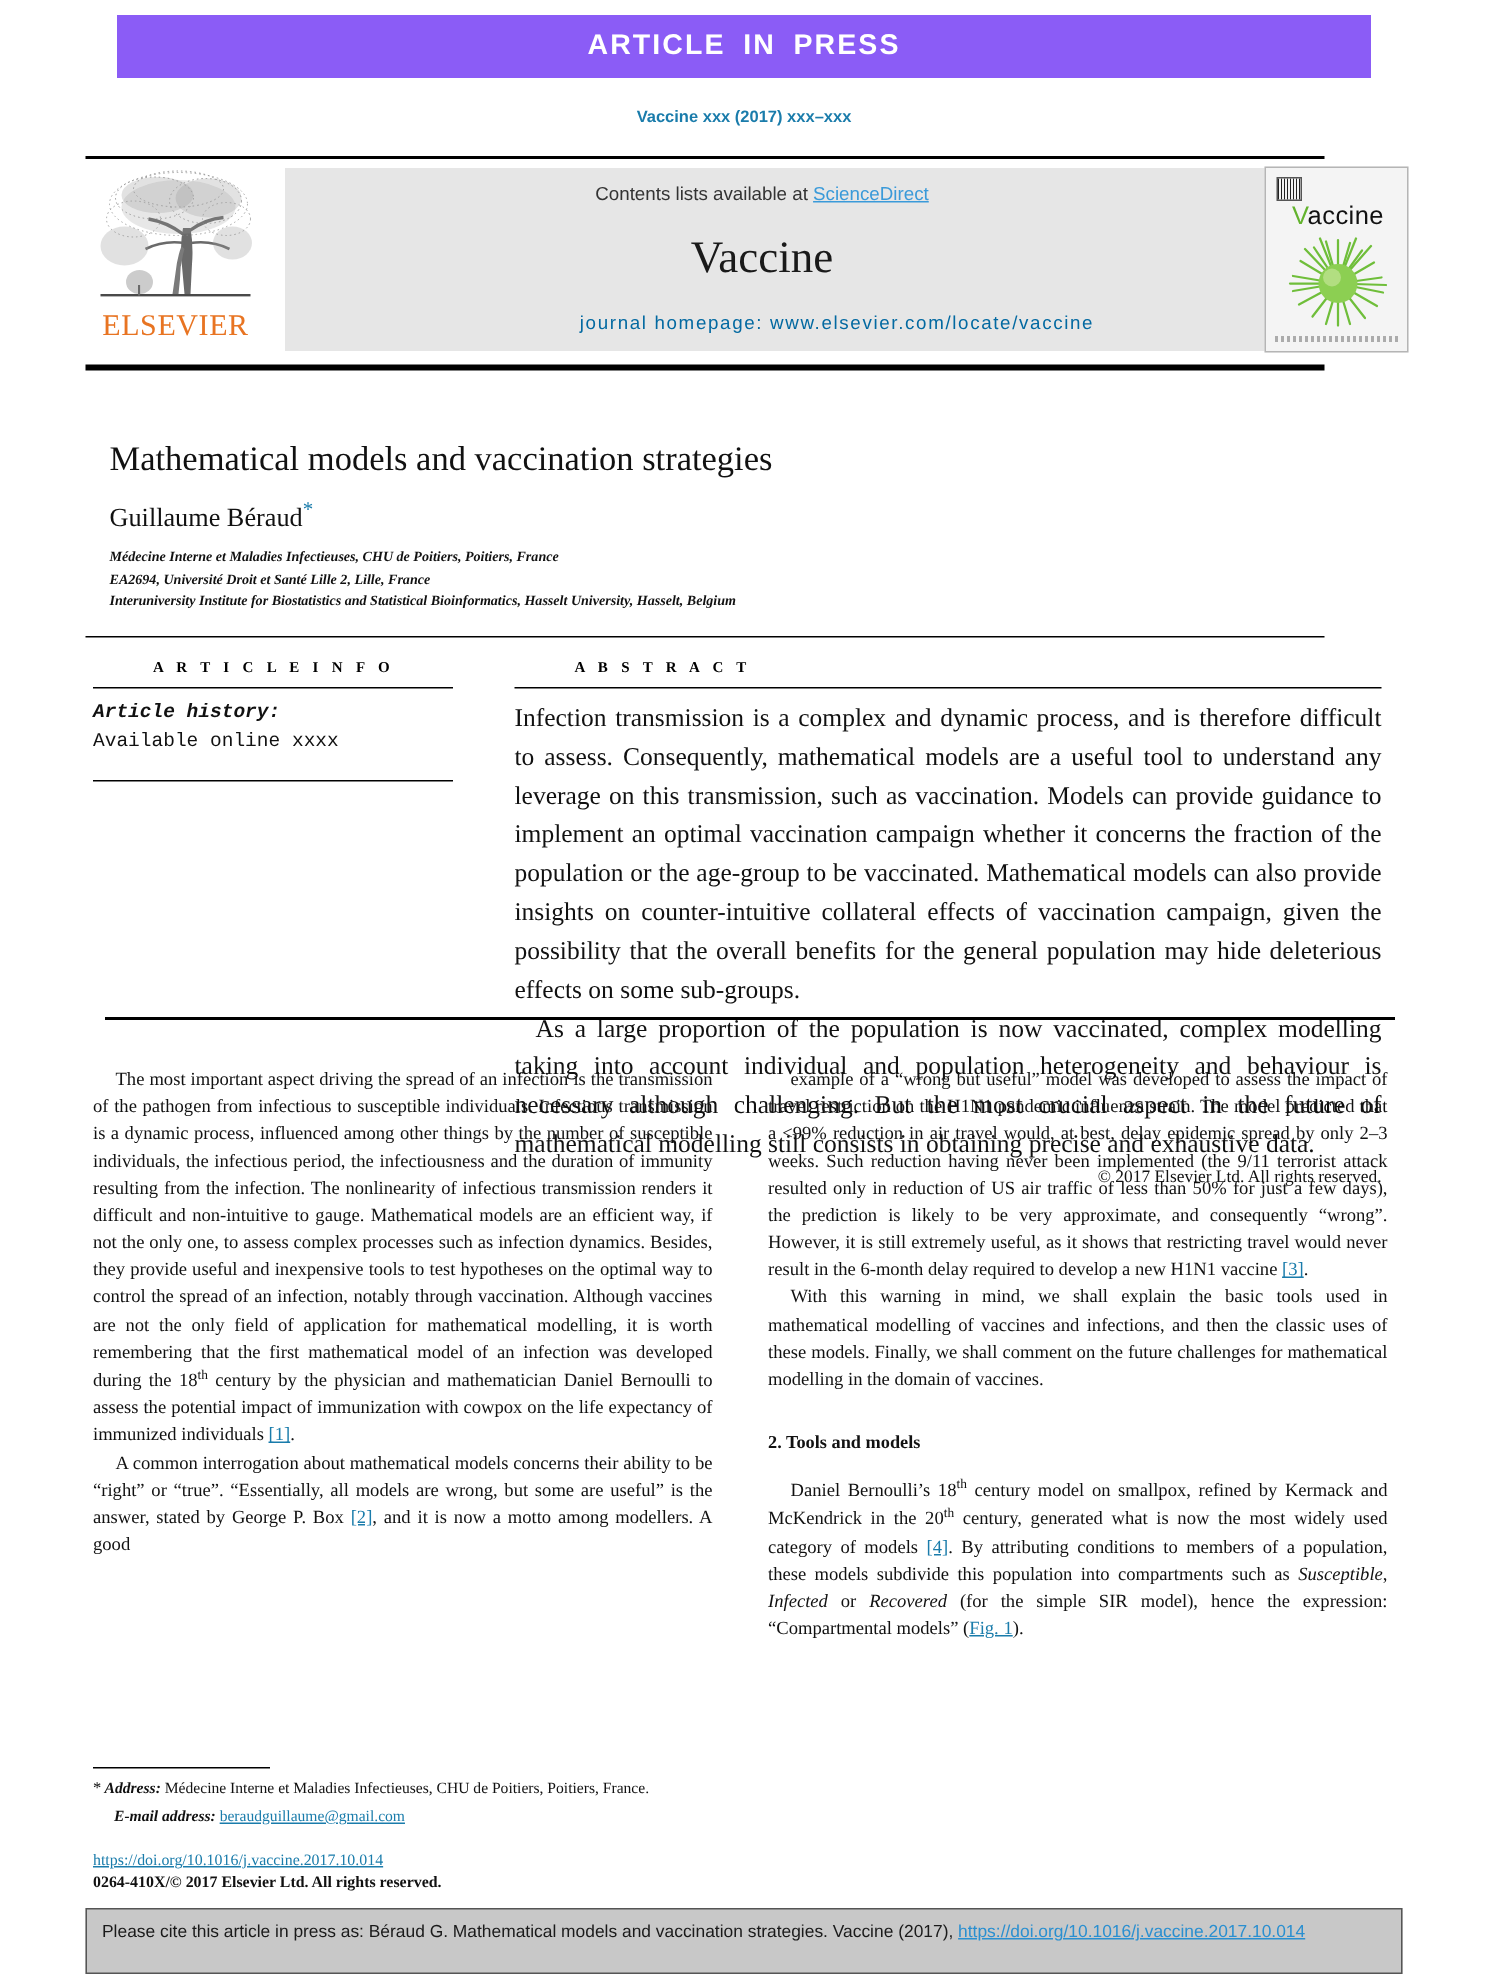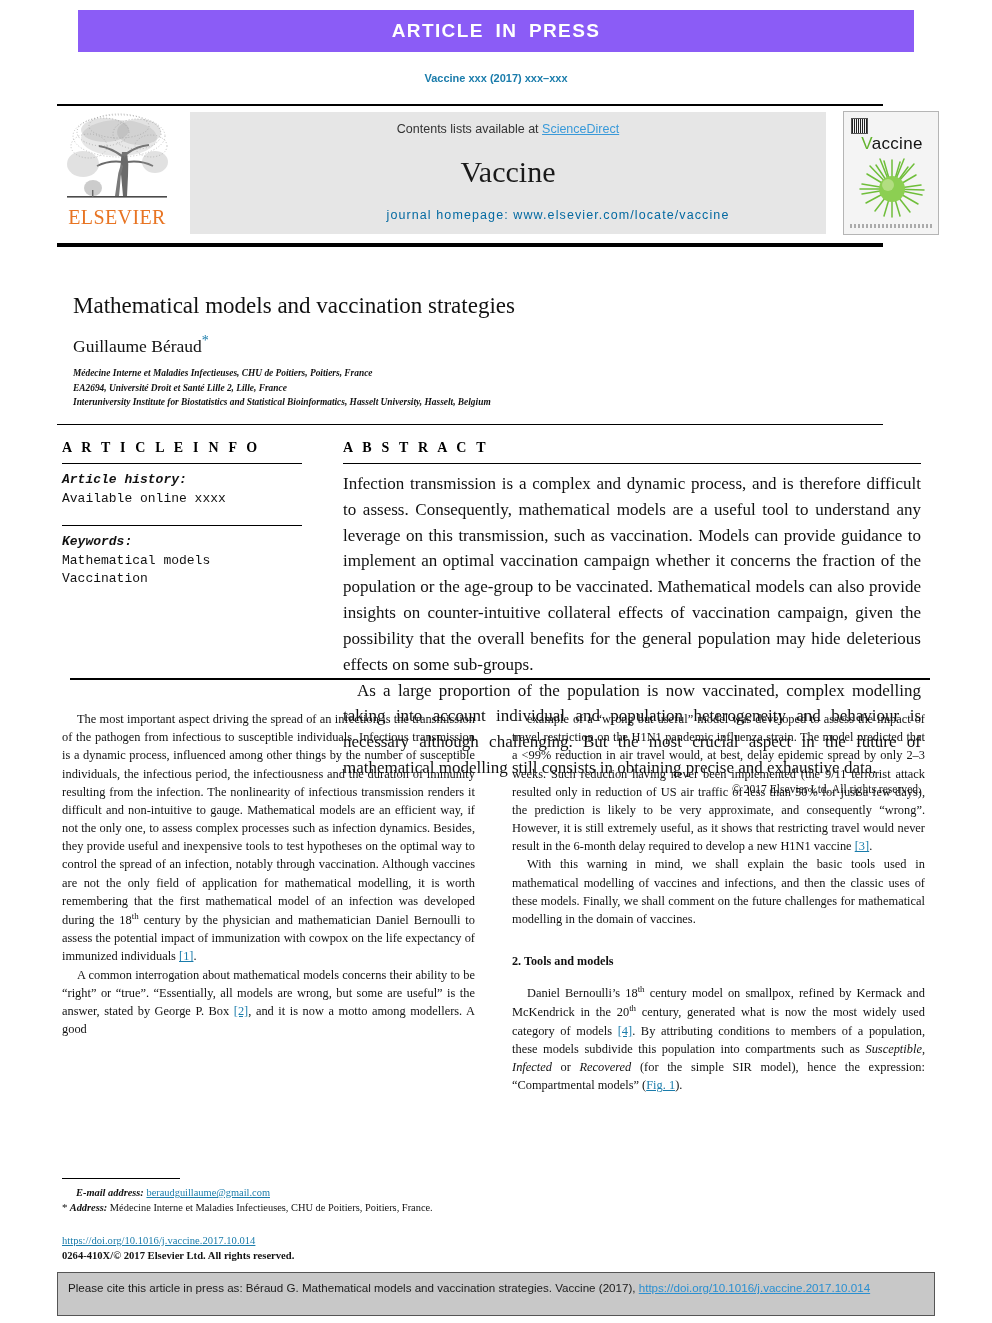--- a/index.html
+++ b/index.html
@@ -91,20 +91,21 @@
     letter-spacing: 0.4px;
     color: #e87422;
   }
   .masthead-center {
     position: absolute;
     left: 133px;
     top: 2px;
     width: 636px;
     height: 122px;
     background: #e6e6e6;
+    padding-left: 48px;
   }
   .contents-line {
     position: absolute;
     left: 0;
     top: 10px;
     width: 636px;
     text-align: center;
     font-family: "Liberation Sans", sans-serif;
     font-size: 12.5px;
     color: #333;
@@ -243,23 +244,24 @@
   
   .info-abstract {
     position: absolute;
     left: 62px;
     top: 440px;
     width: 860px;
   }
   .section-head {
     font-family: "Liberation Serif", serif;
     font-weight: bold;
-    font-size: 14px;
+    font-size: 10px;
     letter-spacing: 3.2px;
     color: #000;
+    margin-left: 40px;
   }
   .col-info {
     position: absolute;
     left: 0;
     top: 0;
     width: 240px;
   }
   .col-abstract {
     position: absolute;
     left: 281px;
@@ -524,25 +526,20 @@
 <div class="info-abstract">
 
   <div class="col-info">
     <div class="section-head">A R T I C L E   I N F O</div>
     <div class="thin-rule"></div>
     <div class="info-group">
       <span class="lbl">Article history:</span>
       <span>Available online xxxx</span>
     </div>
     <div class="info-rule2"></div>
-    <div class="info-group">
-      <span class="lbl">Keywords:</span>
-      <div>Mathematical models</div>
-      <div>Vaccination</div>
-    </div>
   </div>
 
   <div class="col-abstract">
     <div class="section-head">A B S T R A C T</div>
     <div class="thin-rule"></div>
     <div class="abstract-body">
       <p>Infection transmission is a complex and dynamic process, and is therefore difficult to assess. Consequently, mathematical models are a useful tool to understand any leverage on this transmission, such as vaccination. Models can provide guidance to implement an optimal vaccination campaign whether it concerns the fraction of the population or the age-group to be vaccinated. Mathematical models can also provide insights on counter-intuitive collateral effects of vaccination campaign, given the possibility that the overall benefits for the general population may hide deleterious effects on some sub-groups.</p>
       <p class="indent">As a large proportion of the population is now vaccinated, complex modelling taking into account individual and population heterogeneity and behaviour is necessary although challenging. But the most crucial aspect in the future of mathematical modelling still consists in obtaining precise and exhaustive data.</p>
       <div class="copyright">© 2017 Elsevier Ltd. All rights reserved.</div>
     </div>
@@ -561,22 +558,22 @@
   <div class="bcol bcol-right">
     <p><span>example of a “wrong but useful” model was developed to assess the impact of travel restriction on the H1N1 pandemic influenza strain. The model predicted that a &lt;99% reduction in air travel would, at best, delay epidemic spread by only 2–3 weeks. Such reduction having never been implemented (the 9/11 terrorist attack resulted only in reduction of US air traffic of less than 50% for just a few days), the prediction is likely to be very approximate, and consequently “wrong”. However, it is still extremely useful, as it shows that restricting travel would never result in the 6-month delay required to develop a new H1N1 vaccine </span><a class="ref" href="#">[3]</a><span>.</span></p>
     <p>With this warning in mind, we shall explain the basic tools used in mathematical modelling of vaccines and infections, and then the classic uses of these models. Finally, we shall comment on the future challenges for mathematical modelling in the domain of vaccines.</p>
     <div class="h2 spaced">2. Tools and models</div>
     <p><span>Daniel Bernoulli’s 18</span><sup class="ord">th</sup><span> century model on smallpox, refined by Kermack and McKendrick in the 20</span><sup class="ord">th</sup><span> century, generated what is now the most widely used category of models </span><a class="ref" href="#">[4]</a><span>. By attributing conditions to members of a population, these models subdivide this population into compartments such as </span><em class="it">Susceptible</em><span>, </span><em class="it">Infected</em><span> or </span><em class="it">Recovered</em><span> (for the simple SIR model), hence the expression: “Compartmental models” (</span><a class="ref" href="#">Fig. 1</a><span>).</span></p>
   </div>
 </div>
 
 <div class="footnote-wrap">
   <div class="footnote-rule"></div>
+  <p class="footnote"><span class="star">*</span><span class="em-lbl"> Address: </span><span>Médecine Interne et Maladies Infectieuses, CHU de Poitiers, Poitiers, France.</span></p>
   <p class="footnote" style="text-indent:14px;margin-top:3px;"><span class="em-lbl">E-mail address: </span><a class="email-link" href="#">beraudguillaume@gmail.com</a></p>
-  <p class="footnote"><span class="star">*</span><span class="em-lbl"> Address: </span><span>Médecine Interne et Maladies Infectieuses, CHU de Poitiers, Poitiers, France.</span></p>
 </div>
 
 <div class="doi-block">
   <div><a class="doi-link" href="#">https://doi.org/10.1016/j.vaccine.2017.10.014</a></div>
   <div class="issn-line">0264-410X/© 2017 Elsevier Ltd. All rights reserved.</div>
 </div>
 
 <div class="cite-box">
   <div class="cite-text"><span>Please cite this article in press as: Béraud G. Mathematical models and vaccination strategies. Vaccine (2017), </span><a class="doi-link" href="#">https://doi.org/10.1016/j.vaccine.2017.10.014</a></div>
 </div>

